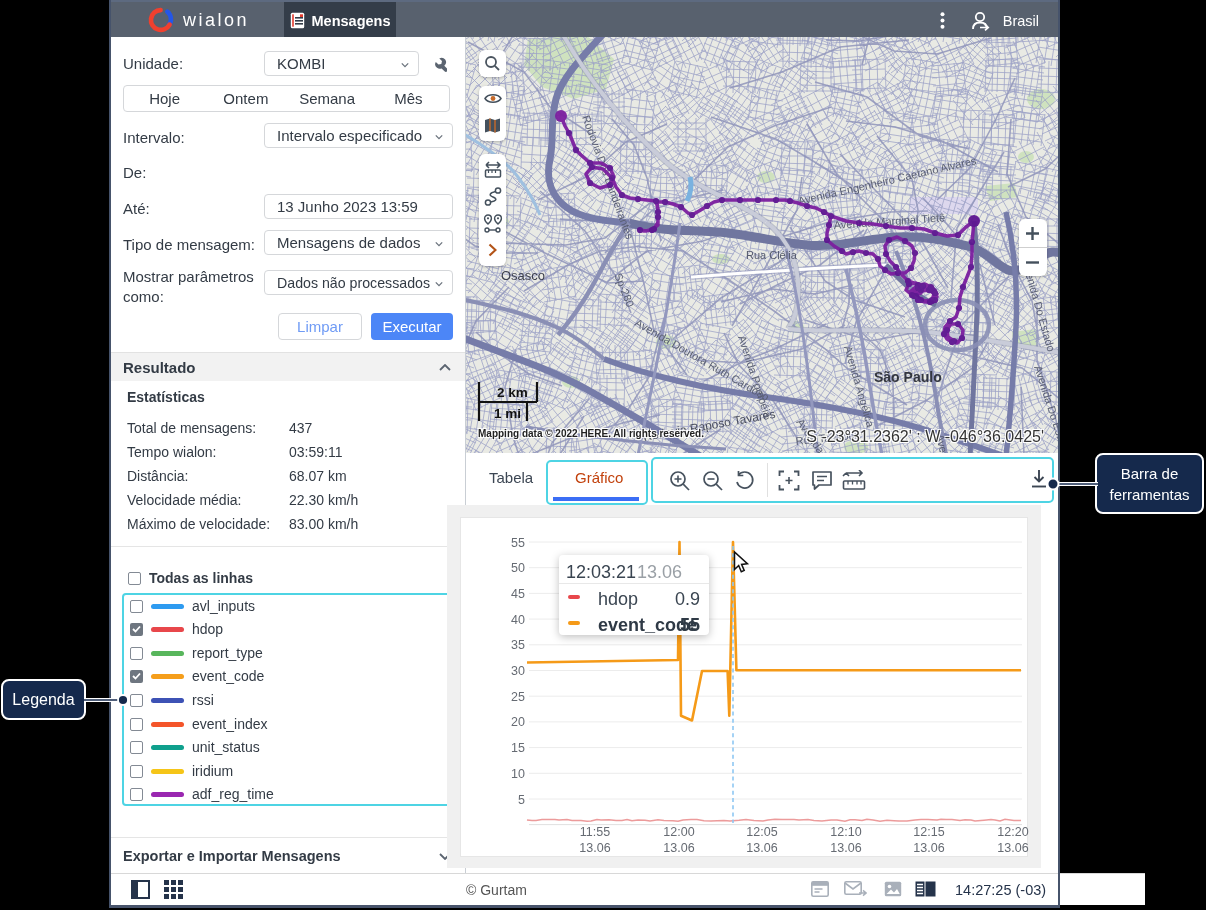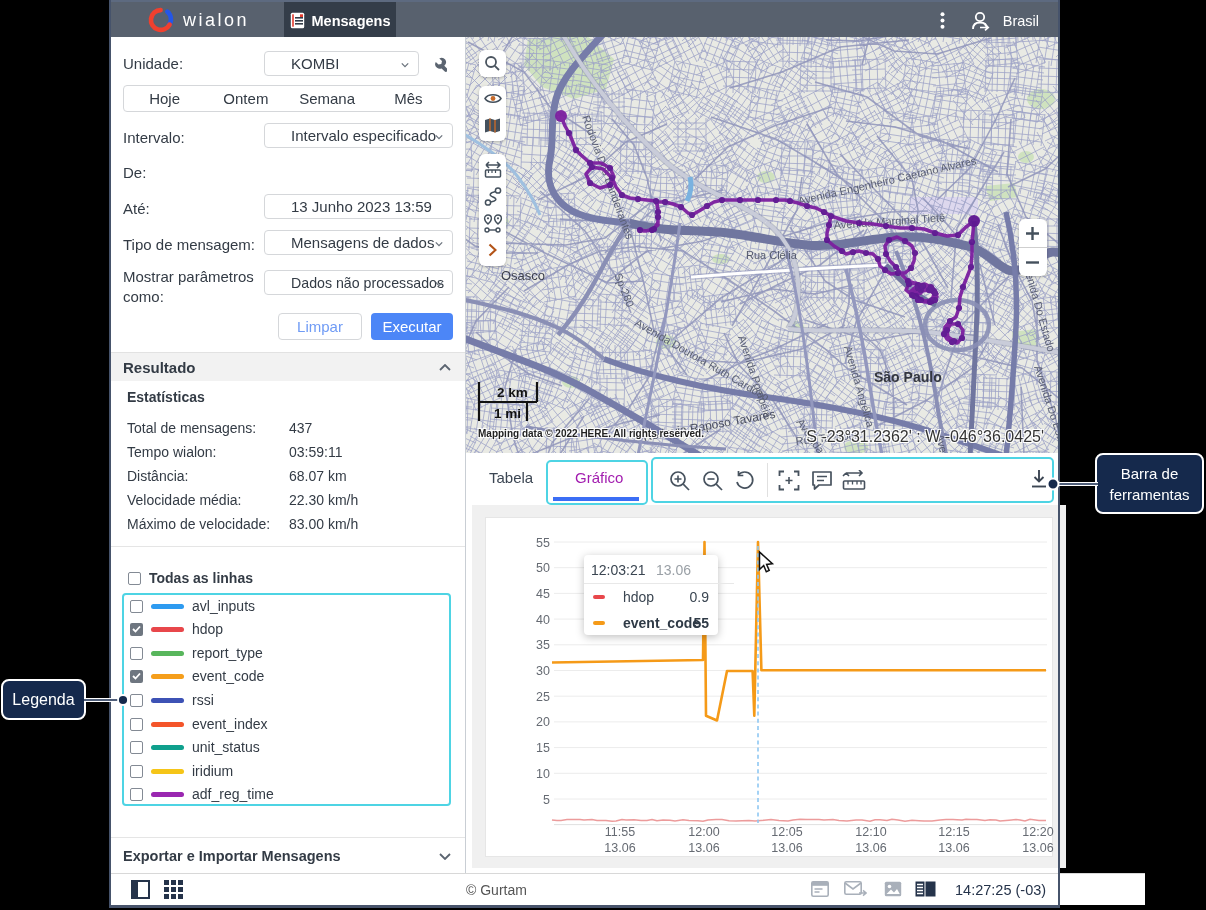--- a/index.html
+++ b/index.html
@@ -8,38 +8,38 @@
 #topbar { position:absolute; left:0; top:0; width:951px; height:37px; background:#58616e; border-top:2px solid #5d6a80;}
 #tab { position:absolute; left:175px; top:0; width:112px; height:37px; background:#343d49; color:#fff;
   display:flex; align-items:center; justify-content:center; gap:7px; font-size:14.5px; font-weight:bold; }
 #logo { position:absolute; left:39px; top:5px; display:flex; align-items:center; }
 #brand { color:#fff; font-size:18px; letter-spacing:2.5px; margin-left:9px; font-weight:normal; }
 #topright { position:absolute; right:21px; top:0; height:37px; display:flex; align-items:center; color:#fff; }
 
 #panel { position:absolute; left:0; top:37px; width:357px; height:836px; background:#fff; border-right:1px solid #c9ced4; font-size:15px; color:#333b45;}
 .row { position:absolute; left:14px; }
 .sel { position:absolute; border:1px solid #d5d7da; border-radius:4px; background:#fff; font-size:15px;
-  color:#333b45; display:flex; align-items:center; padding-left:26px; }
+  color:#333b45; display:flex; align-items:center; padding-left:12px; }
 .chev { position:absolute; right:9px; top:50%; margin-top:-3px; width:8px; height:8px; }
 .seg { position:absolute; left:14px; top:48px; width:327px; height:27px; border:1px solid #d5d7da; border-radius:4px;
   display:flex; align-items:center; }
 .seg span { flex:1; text-align:center; font-size:15px; color:#333b45; }
 .btn { position:absolute; height:27px; border-radius:4px; font-size:15px; display:flex; align-items:center; justify-content:center; }
 #result-hdr { position:absolute; left:0; top:315px; width:356px; height:29px; background:#f2f2f2; border-top:1px solid #e2e2e2;
   display:flex; align-items:center; padding:0 14px; font-weight:bold; font-size:15px; color:#333b45; justify-content:space-between;}
 .stat-l { position:absolute; left:18px; font-size:14px; color:#333b45; }
 .stat-v { position:absolute; left:180px; font-size:14px; color:#333b45; }
 .cb { width:13px; height:13px; border:1.5px solid #838a94; border-radius:2px; background:#fff; display:inline-block; }
 .cbk { width:13px; height:13px; border-radius:2px; background:#6e7680; display:inline-flex; align-items:center; justify-content:center; }
 .legrow { position:absolute; left:6px; height:24px; display:flex; align-items:center; gap:8px; font-size:14px; color:#333b45;}
 .sw { width:33px; height:5px; border-radius:3px; }
 
 #map { position:absolute; left:357px; top:37px; width:594px; height:416px; background:#e9eae4; overflow:hidden; }
 #tabs { position:absolute; left:357px; top:453px; width:594px; height:52px; background:#fff; }
-#chartbox { position:absolute; left:363px; top:505px; width:594px; height:363px; background:#f0f0f0; }
+#chartbox { position:absolute; left:338px; top:505px; width:594px; height:363px; background:#f0f0f0; }
 #chartcard { position:absolute; left:13px; top:12px; width:568px; height:340px; background:#fff; border:1px solid #e6e6e6; }
 #footer { position:absolute; left:0; top:873px; width:1036px; height:32px; background:#fff; border-top:1px solid #d8d8d8; }
 #bottomstrip { position:absolute; left:0; top:905px; width:951px; height:3px; background:#47536b; }
 .mapctl { position:absolute; background:#fff; border-radius:6px; box-shadow:0 1px 3px rgba(0,0,0,0.25); }
 .callout { position:absolute; background:#15294c; border:2.5px solid #fff; border-radius:8px; color:#fff;
   display:flex; align-items:center; justify-content:center; text-align:center; }
 .hl { position:absolute; border:2px solid #4ed4e4; border-radius:5px; }
 </style></head>
 <body>
 <div id="app">
@@ -417,21 +417,21 @@
 <div style="position:absolute; left:12px; top:391px; font-size:10px; font-weight:bold; color:#222;
   text-shadow:-1px -1px 0 #fff,1px -1px 0 #fff,-1px 1px 0 #fff,1px 1px 0 #fff;">Mapping data © 2022 HERE. All rights reserved.</div>
 <div style="position:absolute; right:16px; top:391px; font-size:16px; color:#333;
   text-shadow:-1px -1px 0 #fff,1px -1px 0 #fff,-1px 1px 0 #fff,1px 1px 0 #fff;">S -23°31.2362' : W -046°36.0425'</div>
 
   </div>
 
   <div id="tabs">
     <div style="position:absolute; left:23px; top:16px; font-size:15px; color:#3c4653;">Tabela</div>
     <div class="hl" style="left:80px; top:7px; width:102px; height:45px;"></div>
-    <div style="position:absolute; left:109px; top:16px; font-size:15px; color:#a21caf;">Gráfico</div>
+    <div style="position:absolute; left:109px; top:16px; font-size:15px; color:#c2410c;">Gráfico</div>
     <div style="position:absolute; left:87px; top:44px; width:86px; height:4px; background:#3b6ef5;"></div>
     <div class="hl" style="left:185px; top:4px; width:403px; height:46px;"></div>
 
 <svg style="position:absolute; left:203px; top:17px;" width="22" height="21" viewBox="0 0 22 21">
         <circle cx="9" cy="9" r="7" stroke="#47525e" stroke-width="1.7" fill="none"></circle>
         <line x1="14.2" y1="14.2" x2="20" y2="20" stroke="#47525e" stroke-width="1.7"></line>
         <path d="M9 5.5 v7 M5.5 9 h7" stroke="#47525e" stroke-width="1.6"></path>
       </svg>
 <svg style="position:absolute; left:236px; top:17px;" width="22" height="21" viewBox="0 0 22 21">
         <circle cx="9" cy="9" r="7" stroke="#47525e" stroke-width="1.7" fill="none"></circle>
@@ -499,21 +499,21 @@
           <text x="385" y="334" font-size="12.5" fill="#666b73" text-anchor="middle">13.06</text>
           <text x="468" y="318" font-size="12.5" fill="#666b73" text-anchor="middle">12:15</text>
           <text x="468" y="334" font-size="12.5" fill="#666b73" text-anchor="middle">13.06</text>
           <text x="552" y="318" font-size="12.5" fill="#666b73" text-anchor="middle">12:20</text>
           <text x="552" y="334" font-size="12.5" fill="#666b73" text-anchor="middle">13.06</text>
           <path d="M66 301.9L71 302.6L75 302.4L81 301.4L87 301.4L94 301.4L98 302.1L106 301.5L111 302.6L120 302.5L126 303.3L130 303.0L136 301.6L140 301.9L148 301.7L155 302.6L161 302.4L166 301.4L171 302.7L177 301.9L184 302.2L189 302.9L197 301.8L203 302.4L212 302.8L217 303.3L222 302.1L230 301.6L236 301.4L243 302.8L250 303.1L256 302.7L263 302.5L269 303.0L278 302.2L285 301.4L293 302.6L302 302.9L307 302.1L314 301.3L321 301.6L325 301.4L333 301.6L338 302.1L347 301.5L353 302.4L361 302.9L370 301.9L376 302.0L384 303.2L389 301.7L394 301.8L401 302.5L406 301.3L412 302.0L419 303.2L426 302.3L433 302.7L438 303.1L446 303.0L454 302.1L460 301.5L467 301.4L471 301.7L476 302.0L480 301.3L485 301.5L491 301.4L499 302.5L504 301.8L510 302.0L514 303.0L523 302.2L530 301.5L534 302.0L539 303.0L544 301.3L553 302.4L558 302.4L560 302.5" stroke="#e98a8a" stroke-width="1.5" fill="none" opacity="0.85"></path>
           <path d="M66 144.5 L217 142 L218.5 24 L220 197.7 L231 202.5 L241 153 L266.6 153 L268.3 197.7 L272 24 L275.4 152.3 L560 152.3" stroke="#f59a18" stroke-width="2.6" fill="none" stroke-linejoin="round"></path>
           <line x1="272" y1="28" x2="272" y2="305" stroke="#8ec7f3" stroke-width="1.6" stroke-dasharray="4 3.2"></line>
           <path d="M273.5 34 l0 17.5 l4.2 -4 l2.6 6.2 l2.9 -1.3 l-2.6 -6 l5.8 -0.6 Z" fill="#fff" stroke="#111" stroke-width="1.5"></path>
         </svg>
-      <div style="position:absolute; left:98px; top:37px; width:134px; height:80px; background:#fff; border-radius:4px; box-shadow:0 2px 8px rgba(0,0,0,0.25); font-size:14px;">
+      <div style="position:absolute; left:98px; top:37px; width:150px; height:80px; background:#fff; border-radius:4px; box-shadow:0 2px 8px rgba(0,0,0,0.25); font-size:18px;">
         <div style="position:absolute; left:7px; top:7px; color:#3a4551;">12:03:21</div>
         <div style="position:absolute; right:27px; top:7px; color:#9aa0a6;">13.06</div>
         <div style="position:absolute; left:0; top:28px; width:150px; border-top:1px solid #e8e8e8;"></div>
         <div style="position:absolute; left:9px; top:40px; width:12px; height:4px; border-radius:2px; background:#e8474b;"></div>
         <div style="position:absolute; left:39px; top:34px; color:#3a4551;">hdop</div>
         <div style="position:absolute; right:9px; top:34px; color:#3a4551;">0.9</div>
         <div style="position:absolute; left:9px; top:66px; width:12px; height:4px; border-radius:2px; background:#f59a18;"></div>
         <div style="position:absolute; left:39px; top:60px; color:#2f3a46; font-weight:bold;">event_code</div>
         <div style="position:absolute; right:9px; top:60px; color:#2f3a46; font-weight:bold;">55</div>
       </div>

